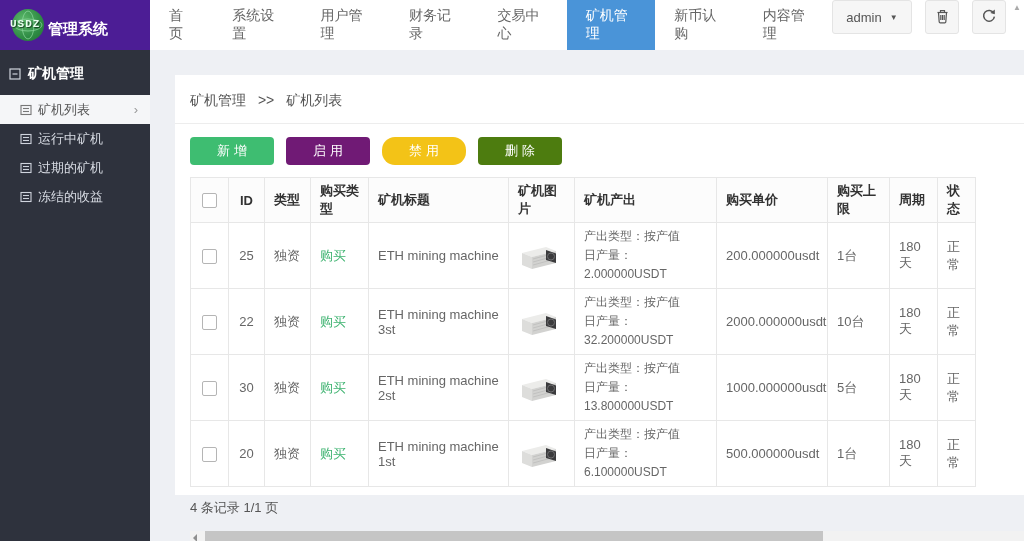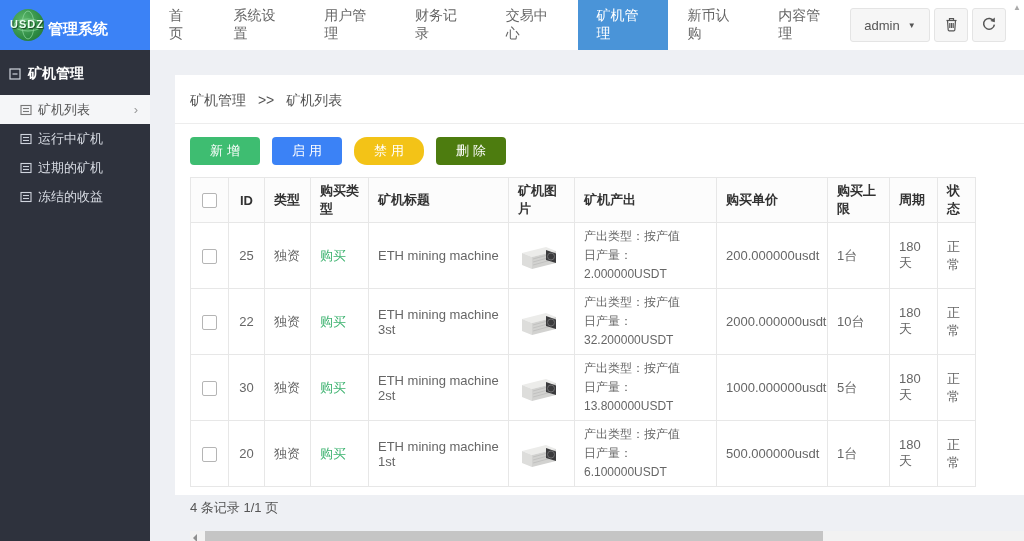--- a/index.html
+++ b/index.html
@@ -4,29 +4,29 @@
 <style>
   * { margin:0; padding:0; box-sizing:border-box; }
   html,body { width:1024px; height:541px; overflow:hidden; }
   body {
     font-family:"Liberation Sans","DejaVu Sans",sans-serif;
     background:#eef0f4; color:#333; position:relative; font-size:14px;
   }
 
   
   .header { position:absolute; top:0; left:0; width:1024px; height:50px; background:#fff; display:flex; align-items:stretch; z-index:5; }
-  .logo { width:150px; height:50px; background:#3b82f6; display:flex; align-items:center; padding-left:12px; flex:none; }
+  .logo { width:150px; height:50px; background:#4c1d95; display:flex; align-items:center; padding-left:12px; flex:none;font-family:Liberation Mono, monospace; }
   .globe { width:32px; height:32px; border-radius:50%; background:radial-gradient(circle at 35% 35%, #5cb86a, #2e8b44 60%, #1f6e33); position:relative; flex:none; }
   .globe svg { position:absolute; top:0; left:0; }
   .globe .logo-txt { position:absolute; top:9px; left:-2px; font-size:11px; font-weight:bold; color:#eafff0; letter-spacing:1px; text-shadow:1px 1px 1px #14421f; }
   .app-name { color:#fff; font-size:15px; font-weight:bold; margin-left:4px; margin-top:8px; }
   .topnav { display:flex; align-items:stretch; }
   .nav-item { display:flex; align-items:center; padding:0 19px; color:#666; font-size:14px; cursor:pointer; }
   .nav-item.active { background:#4a94d8; color:#fff; }
-  .header-right { margin-left:auto; display:flex; align-items:center; gap:4px; padding-right:18px; }
+  .header-right { margin-left:auto; display:flex; gap:13px; padding-right:18px; }
   .hbtn { background:#f6f6f6; border:1px solid #e4e4e4; border-radius:3px; height:34px; display:flex; align-items:center; justify-content:center; color:#555; cursor:pointer; }
   .user-btn { width:80px; font-size:13px; gap:8px; }
   .caret { font-size:8px; color:#555; }
   .icon-btn { width:34px; }
   .page-vscroll { position:absolute; top:3px; right:3px; font-size:8px; color:#aaa; z-index:6; }
 
   
   .sidebar { position:absolute; top:50px; left:0; width:150px; height:491px; background:#2e323d; }
   .side-section { display:flex; align-items:center; gap:7px; color:#fff; font-size:14px; font-weight:bold; padding:15px 0 12px 9px; cursor:pointer; }
   .side-item { display:flex; align-items:center; gap:6px; color:#d8dce4; font-size:13px; height:29px; padding-left:20px; cursor:pointer; position:relative; }
@@ -35,23 +35,23 @@
   .mini-ic { flex:none; display:inline-flex; }
 
   
   .main { position:absolute; top:50px; left:150px; width:874px; height:491px; background:#eef0f4; }
   .card { position:absolute; top:25px; left:25px; width:947px; height:420px; background:#fff; }
 
   .breadcrumb { padding:17px 15px 13px 15px; border-bottom:1px solid #ededed; color:#555; font-size:14px; }
   .breadcrumb .sep { margin:0 8px; color:#555; }
 
   .toolbar { padding:13px 15px 12px 15px; display:flex; gap:12px; }
-  .tbtn { border:none; border-radius:4px; color:#fff; font-size:13px; height:28px; padding:0 16px; letter-spacing:4px; text-indent:4px; cursor:pointer; font-family:inherit; }
+  .tbtn { border:none; border-radius:4px; color:#fff; font-size:13px; height:28px; padding:0 23px; letter-spacing:4px; text-indent:4px; cursor:pointer; font-family:inherit; }
   .tbtn.add { background:#3ebd71; }
-  .tbtn.enable { background:#3b82f6; }
+  .tbtn.enable { background:#701a75; }
   .tbtn.disable { background:#f3c317;border-radius:13px; }
   .tbtn.delete { background:#4d7c0f; }
 
   table { border-collapse:collapse; table-layout:fixed; margin:0 15px; width:785px; font-size:13px; color:#666; }
   th, td { border:1px solid #e7e7e7; padding:4px 9px; text-align:left; overflow:hidden; }
   th { height:40px; font-weight:bold; color:#333; background:#fcfcfc; }
   td { height:58px; }
   .c-center { text-align:center; }
   .buy-link { color:#3eb370; cursor:pointer; }
   .out-cell { font-size:12px; line-height:19px; }

